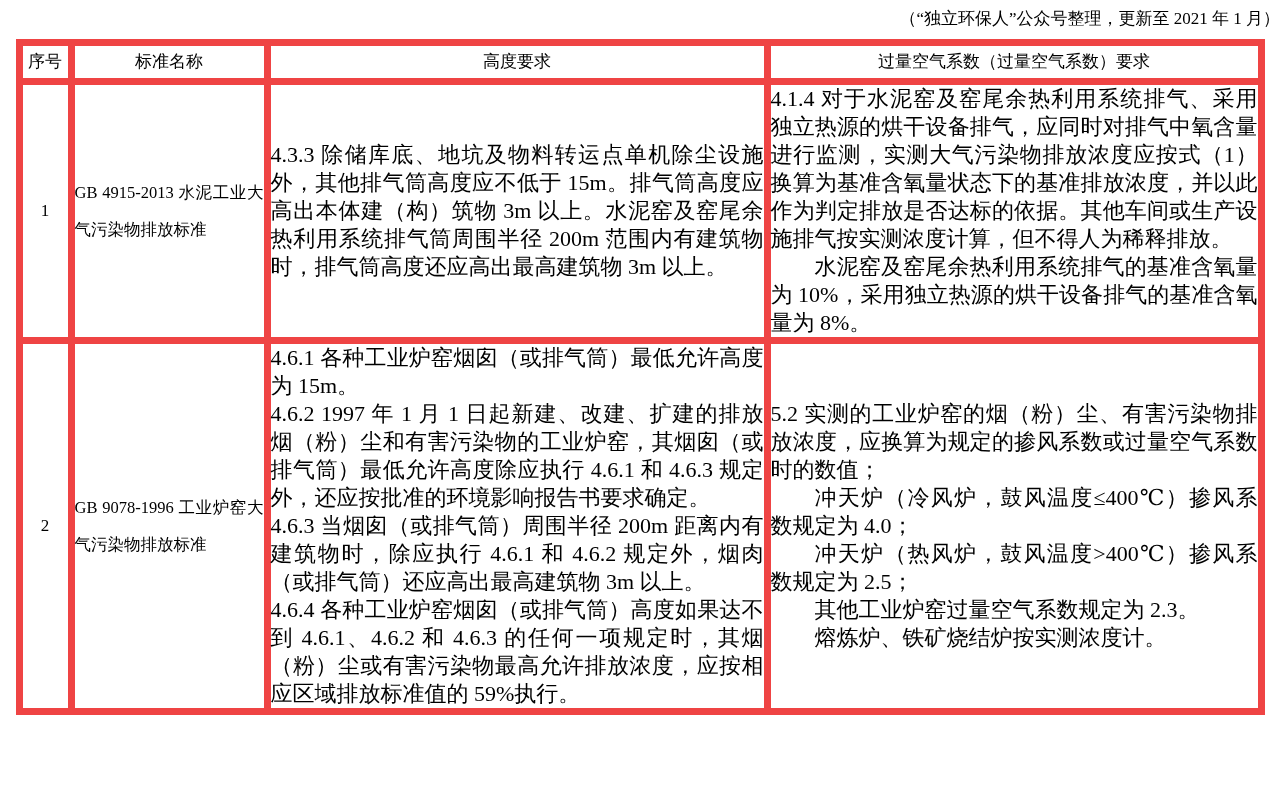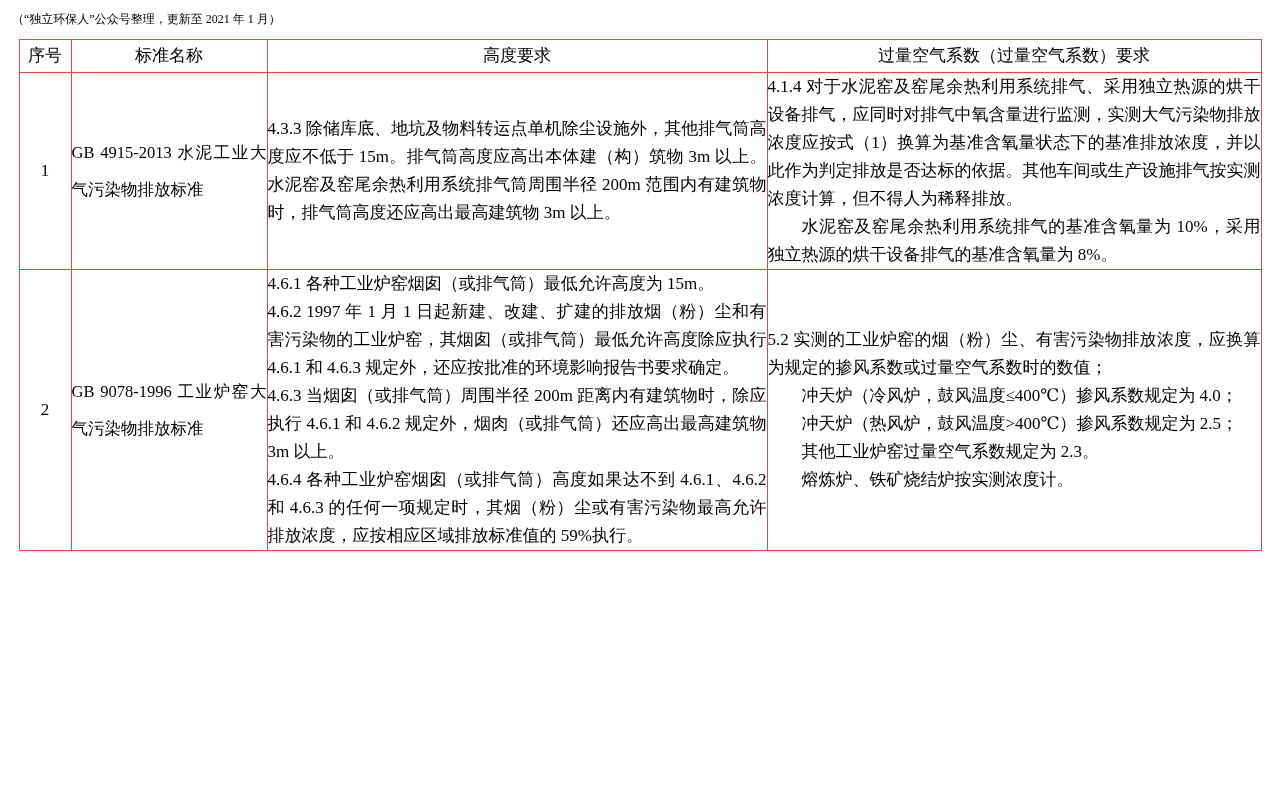--- a/index.html
+++ b/index.html
@@ -22,34 +22,33 @@
   }
   .doc-title {
     text-align: center;
     font-size: 27px;
     font-weight: bold;
     letter-spacing: 1px;
     margin: 14px 0 0 0;
     line-height: 34px;
   }
   .doc-subtitle {
-    text-align: left;
-    font-size: 12px;
+    text-align: right;
+    font-size: 17px;
     margin: 9px 0 10px 0;
     line-height: 20px;
-    padding-left: 12px;
   }
   table.main {
     border-collapse: collapse;
     width: 1242px;
     margin: 0 auto;
     table-layout: fixed;
   }
   table.main th, table.main td {
-    border: 1px solid #ef4444;
+    border: 7px solid #ef4444;
     vertical-align: middle;
     padding: 0;
   }
   .hdr {
     text-align: center;
     font-size: 17px;
     font-weight: normal;
     height: 32px;
     line-height: 32px;
   }
@@ -63,21 +62,21 @@
     font-size: 17px;
   }
   td.cell-std {
     font-size: 16.5px;
     line-height: 37px;
     padding: 4px 8px 4px 10px;
     text-align: justify;
     text-justify: inter-ideograph;
   }
   td.cell-body {
-    font-size: 17px;
+    font-size: 22px;
     line-height: 28px;
     padding: 6px 10px 8px 10px;
     vertical-align: top;
     text-align: justify;
     text-justify: inter-ideograph;
   }
   td.cell-body.vmid {
     vertical-align: middle;
   }
   .p {

